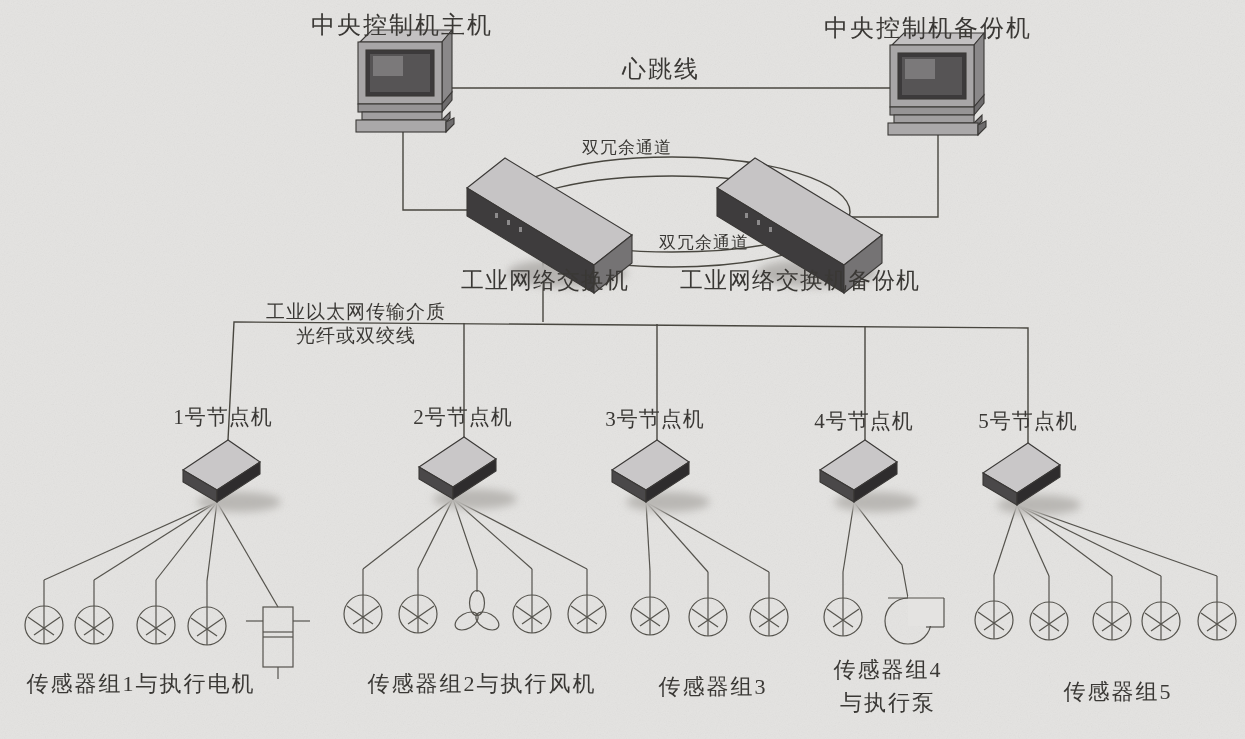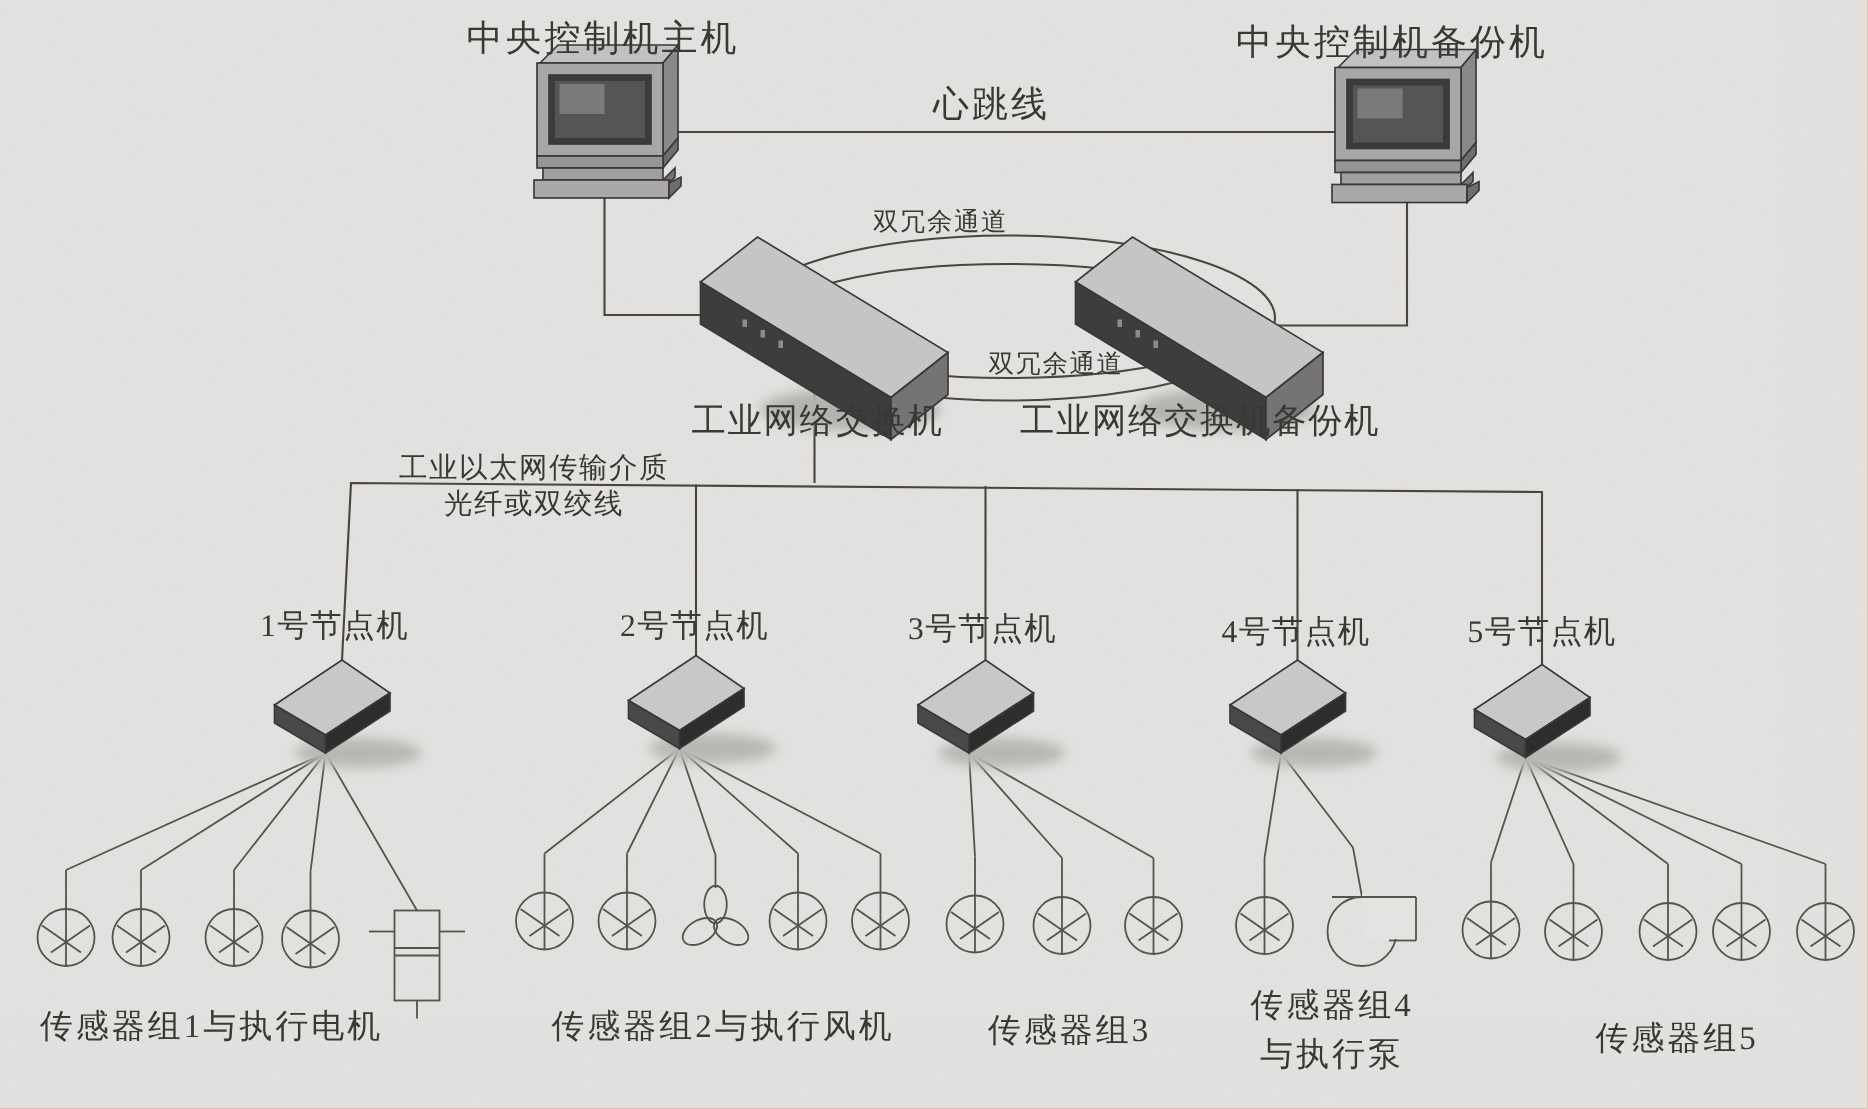--- a/index.html
+++ b/index.html
@@ -1,16 +1,16 @@
 <!DOCTYPE html>
 <html><head>
 <meta charset="utf-8">
 <style>
   html,body{margin:0;padding:0;background:#cfcecd;}
-  .page{width:1245px;height:739px;position:relative;background:#f97316;overflow:hidden;
+  .page{width:1245px;height:739px;position:relative;background:#0f766e;overflow:hidden;
         font-family:"Liberation Serif","DejaVu Serif",serif;}
   svg{display:block}
   text{fill:#3a3835;font-family:"Liberation Serif","DejaVu Serif",serif;}
   .lbl-lg{font-size:24px;letter-spacing:2px;}
   .lbl-md{font-size:22px;letter-spacing:2px;}
   .lbl-sw{font-size:23px;letter-spacing:1px;}
   .lbl-node{font-size:21px;letter-spacing:1px;}
   .lbl-sm{font-size:17px;letter-spacing:1px;}
   .lbl-med{font-size:19px;letter-spacing:1px;}
   .wire{stroke:#48463f;stroke-width:1.4;fill:none;}

